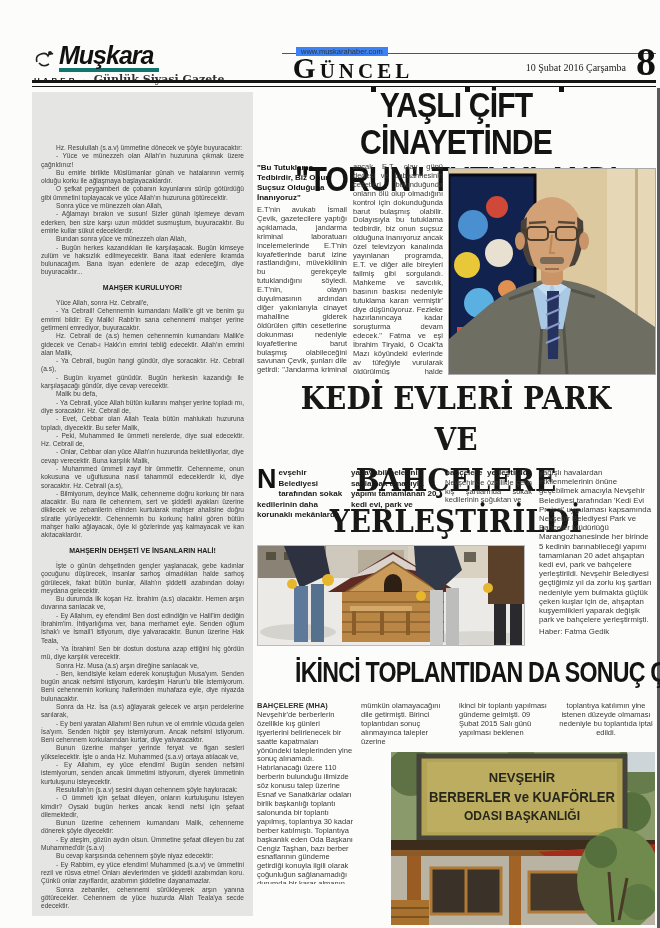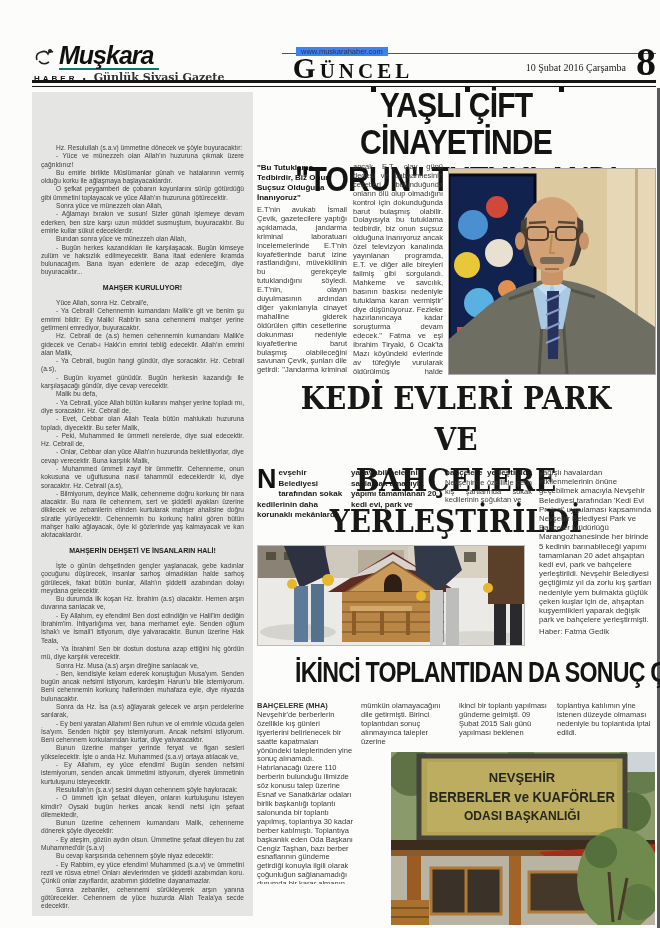--- a/index.html
+++ b/index.html
@@ -4,21 +4,21 @@
 <style>
   html,body{margin:0;padding:0;}
   body{
     width:660px;height:928px;position:relative;overflow:hidden;
     background:#fcfcfa;font-family:"Liberation Sans",sans-serif;color:#222;
   }
   
   .logo{position:absolute;left:34px;top:42px;width:200px;}
   .logo-row{display:flex;align-items:flex-end;}
   .logo-title{font-size:25px;font-weight:bold;font-style:italic;letter-spacing:-1px;color:#111;
-    border-bottom:2px solid #0f766e;line-height:26px;padding-right:6px;}
+    border-bottom:4px solid #0f766e;line-height:26px;padding-right:6px;}
   .logo-sub-row{font-size:8px;font-weight:bold;letter-spacing:3px;color:#111;margin-top:1px;}
   .logo-tagline{display:inline-block;font-family:"DejaVu Serif",serif;font-size:11px;color:#333;letter-spacing:0;}
   .logo-mark{margin-right:3px;}
   .hdr-line{position:absolute;left:282px;top:53px;width:374px;border-top:1px solid #555;}
   .website{position:absolute;left:296px;top:47px;background:#3b82f6;padding:0 5px;font-size:7.5px;color:#333;}
   .section-title{position:absolute;left:268px;top:52px;width:170px;text-align:center;
     font-family:"Liberation Serif",serif;font-weight:bold;font-size:21px;letter-spacing:4px;color:#111;}
   .section-title::first-letter{font-size:140%;}
   .hdr-date{position:absolute;right:34px;top:62px;font-family:"Liberation Serif",serif;font-size:10px;color:#222;}
   .page-num{position:absolute;right:4px;top:38px;font-family:"Liberation Serif",serif;font-weight:bold;font-size:40px;color:#111;}
@@ -63,21 +63,21 @@
   
   .a2c1{left:257px;top:468px;width:87px;height:74px;}
   .a2c2{left:351px;top:468px;width:87px;height:74px;}
   .a2c3{left:445px;top:468px;width:87px;height:74px;}
   .a2c4{left:539px;top:468px;width:114px;height:182px;font-size:7.8px;line-height:9.2px;text-align:left;}
   .photo2{position:absolute;left:257px;top:545px;width:268px;height:101px;border:1px solid #bbb;box-sizing:border-box;}
   
   .a3c1{left:257px;top:702px;width:96px;height:182px;text-align:left;}
   .a3c2{left:361px;top:702px;width:92px;height:46px;text-align:left;}
   .a3c3{left:459px;top:702px;width:92px;height:46px;text-align:left;}
-  .a3c4{left:557px;top:702px;width:98px;height:52px;text-align:left;}
+  .a3c4{left:557px;top:702px;width:98px;height:52px;text-align:center;}
   .photo3{position:absolute;left:391px;top:752px;width:264px;height:173px;}
   svg{display:block;}
 </style>
 </head>
 <body>
 
 <div class="page">
 
   <div class="logo">
     <div class="logo-row">

